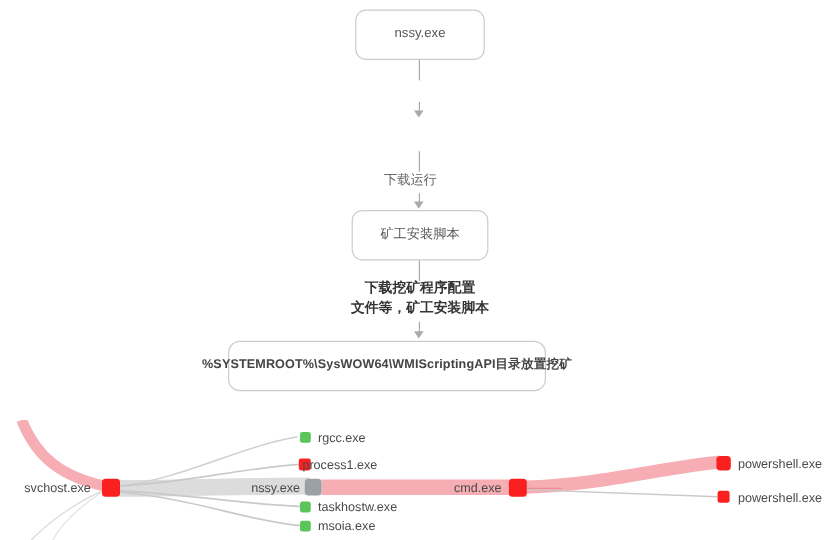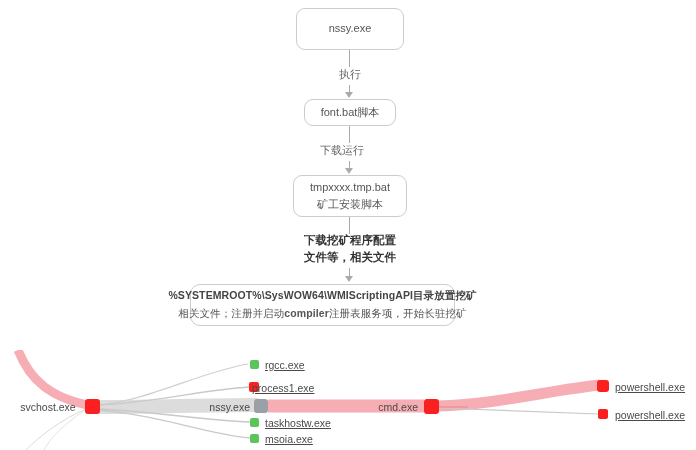--- a/index.html
+++ b/index.html
@@ -130,62 +130,56 @@
   .pnode.green { background: #5bc45b; }
   .pnode.gray  { background: #9aa0a6; }
 
   .plabel {
     position: absolute;
     font-size: 10.5px;
     color: #4a4a4a;
     white-space: nowrap;
     line-height: 1;
   }
-  .plabel.right { text-align: center; text-decoration: underline; }
+  .plabel.right { text-align: center; }
   .plabel.left  { text-align: right; }
 </style>
 </head>
 <body>
 
 <div id="flowchart">
 
   <div class="node" id="node-nssy">
     <span class="line">nssy.exe</span>
   </div>
 
   <div class="connector" id="conn-1a"></div>
-  <div class="edge-label" id="label-1">执行</div>
   <div class="connector" id="conn-1b"></div>
   <div class="arrowhead" id="arrow-1"></div>
 
-  <div class="node" id="node-fontbat">
-    <span class="line">font.bat脚本</span>
-  </div>
 
   <div class="connector" id="conn-2a"></div>
   <div class="edge-label" id="label-2">下载运行</div>
   <div class="connector" id="conn-2b"></div>
   <div class="arrowhead" id="arrow-2"></div>
 
   <div class="node" id="node-tmpbat">
-    <span class="line">tmpxxxx.tmp.bat</span>
     <span class="line">矿工安装脚本</span>
   </div>
 
   <div class="connector" id="conn-3a"></div>
   <div class="edge-label strong" id="label-3">
     <span>下载挖矿程序配置</span><br>
-    <span>文件等，相关文件</span>
+    <span>文件等，矿工安装脚本</span>
   </div>
   <div class="connector" id="conn-3b"></div>
   <div class="arrowhead" id="arrow-3"></div>
 
   <div class="node" id="node-final">
     <span class="line strong">%SYSTEMROOT%\SysWOW64\WMIScriptingAPI目录放置挖矿</span>
-    <span class="line"><span>相关文件；注册并启动</span><b>compiler</b><span>注册表服务项，开始长驻挖矿</span></span>
   </div>
 </div>
 
 <div id="process-graph">
 
   <svg width="696" height="100" viewBox="0 0 696 100">
 
     <path d="M 18 0 C 30 30, 50 48, 92 56" stroke="#f6aeb4" stroke-width="9" fill="none" stroke-linecap="butt"></path>
 
     <path d="M 88 58 C 60 70, 40 86, 26 100" stroke="#dadada" stroke-width="1" fill="none"></path>

